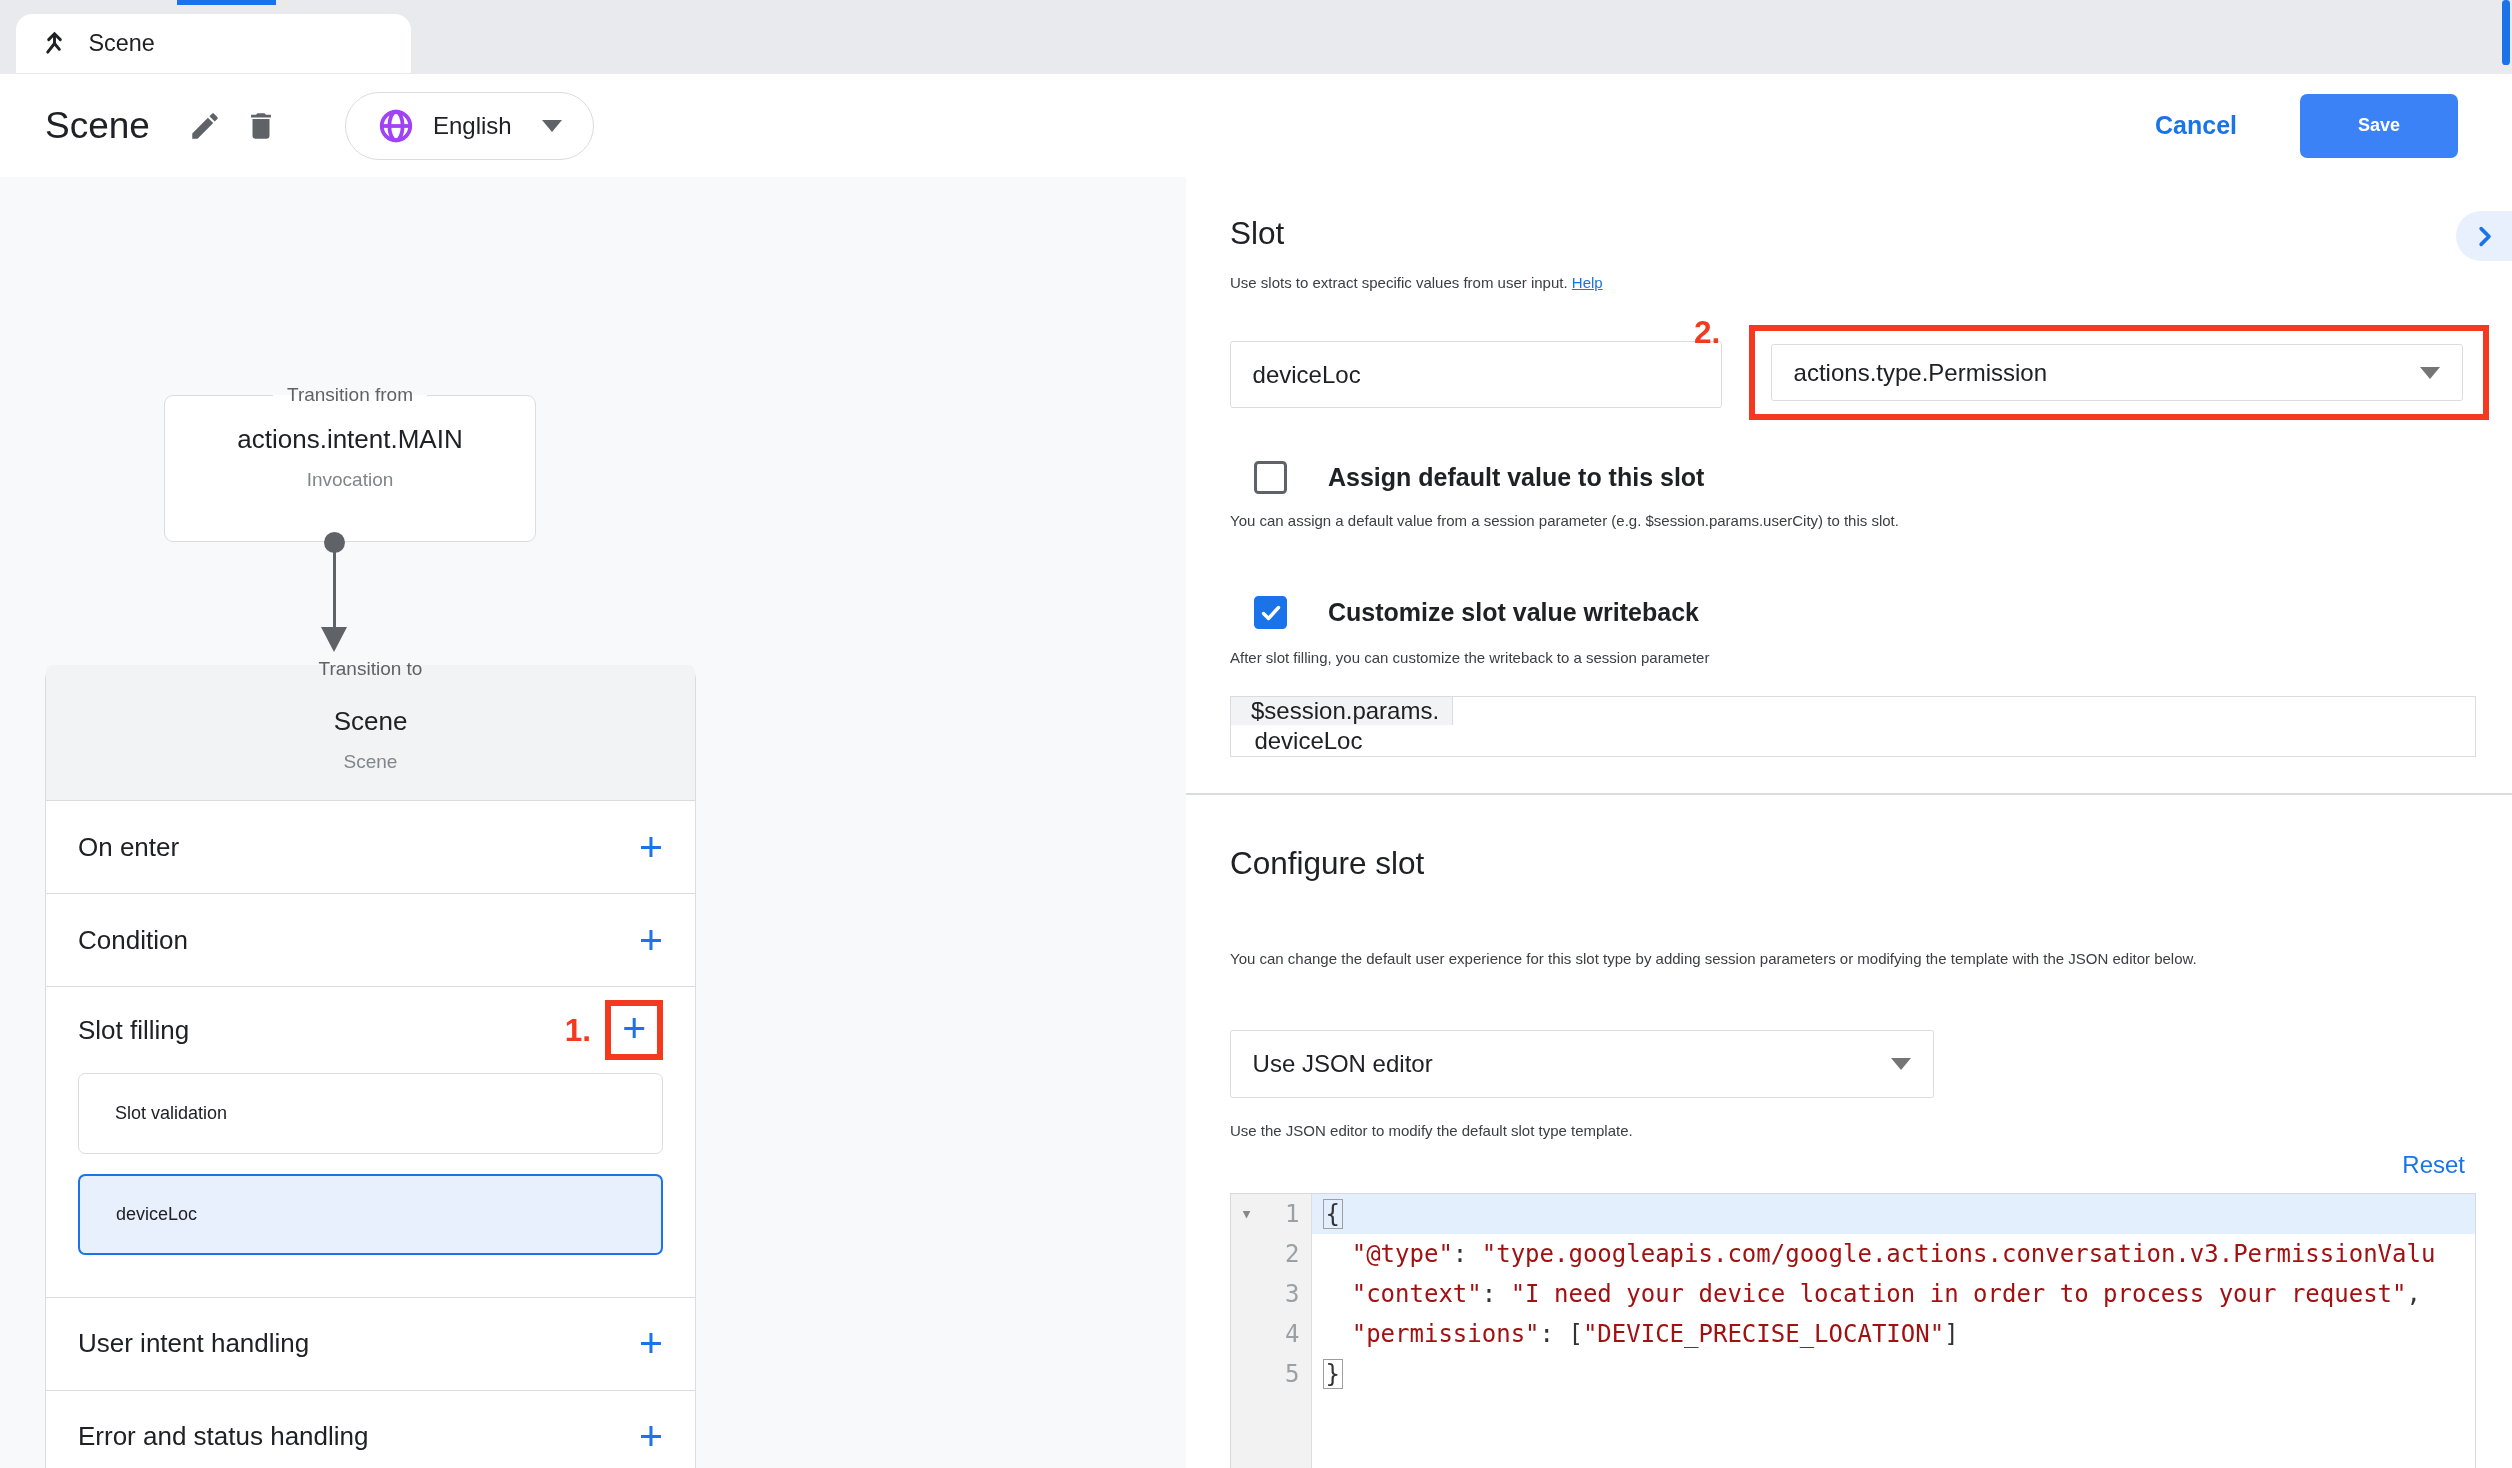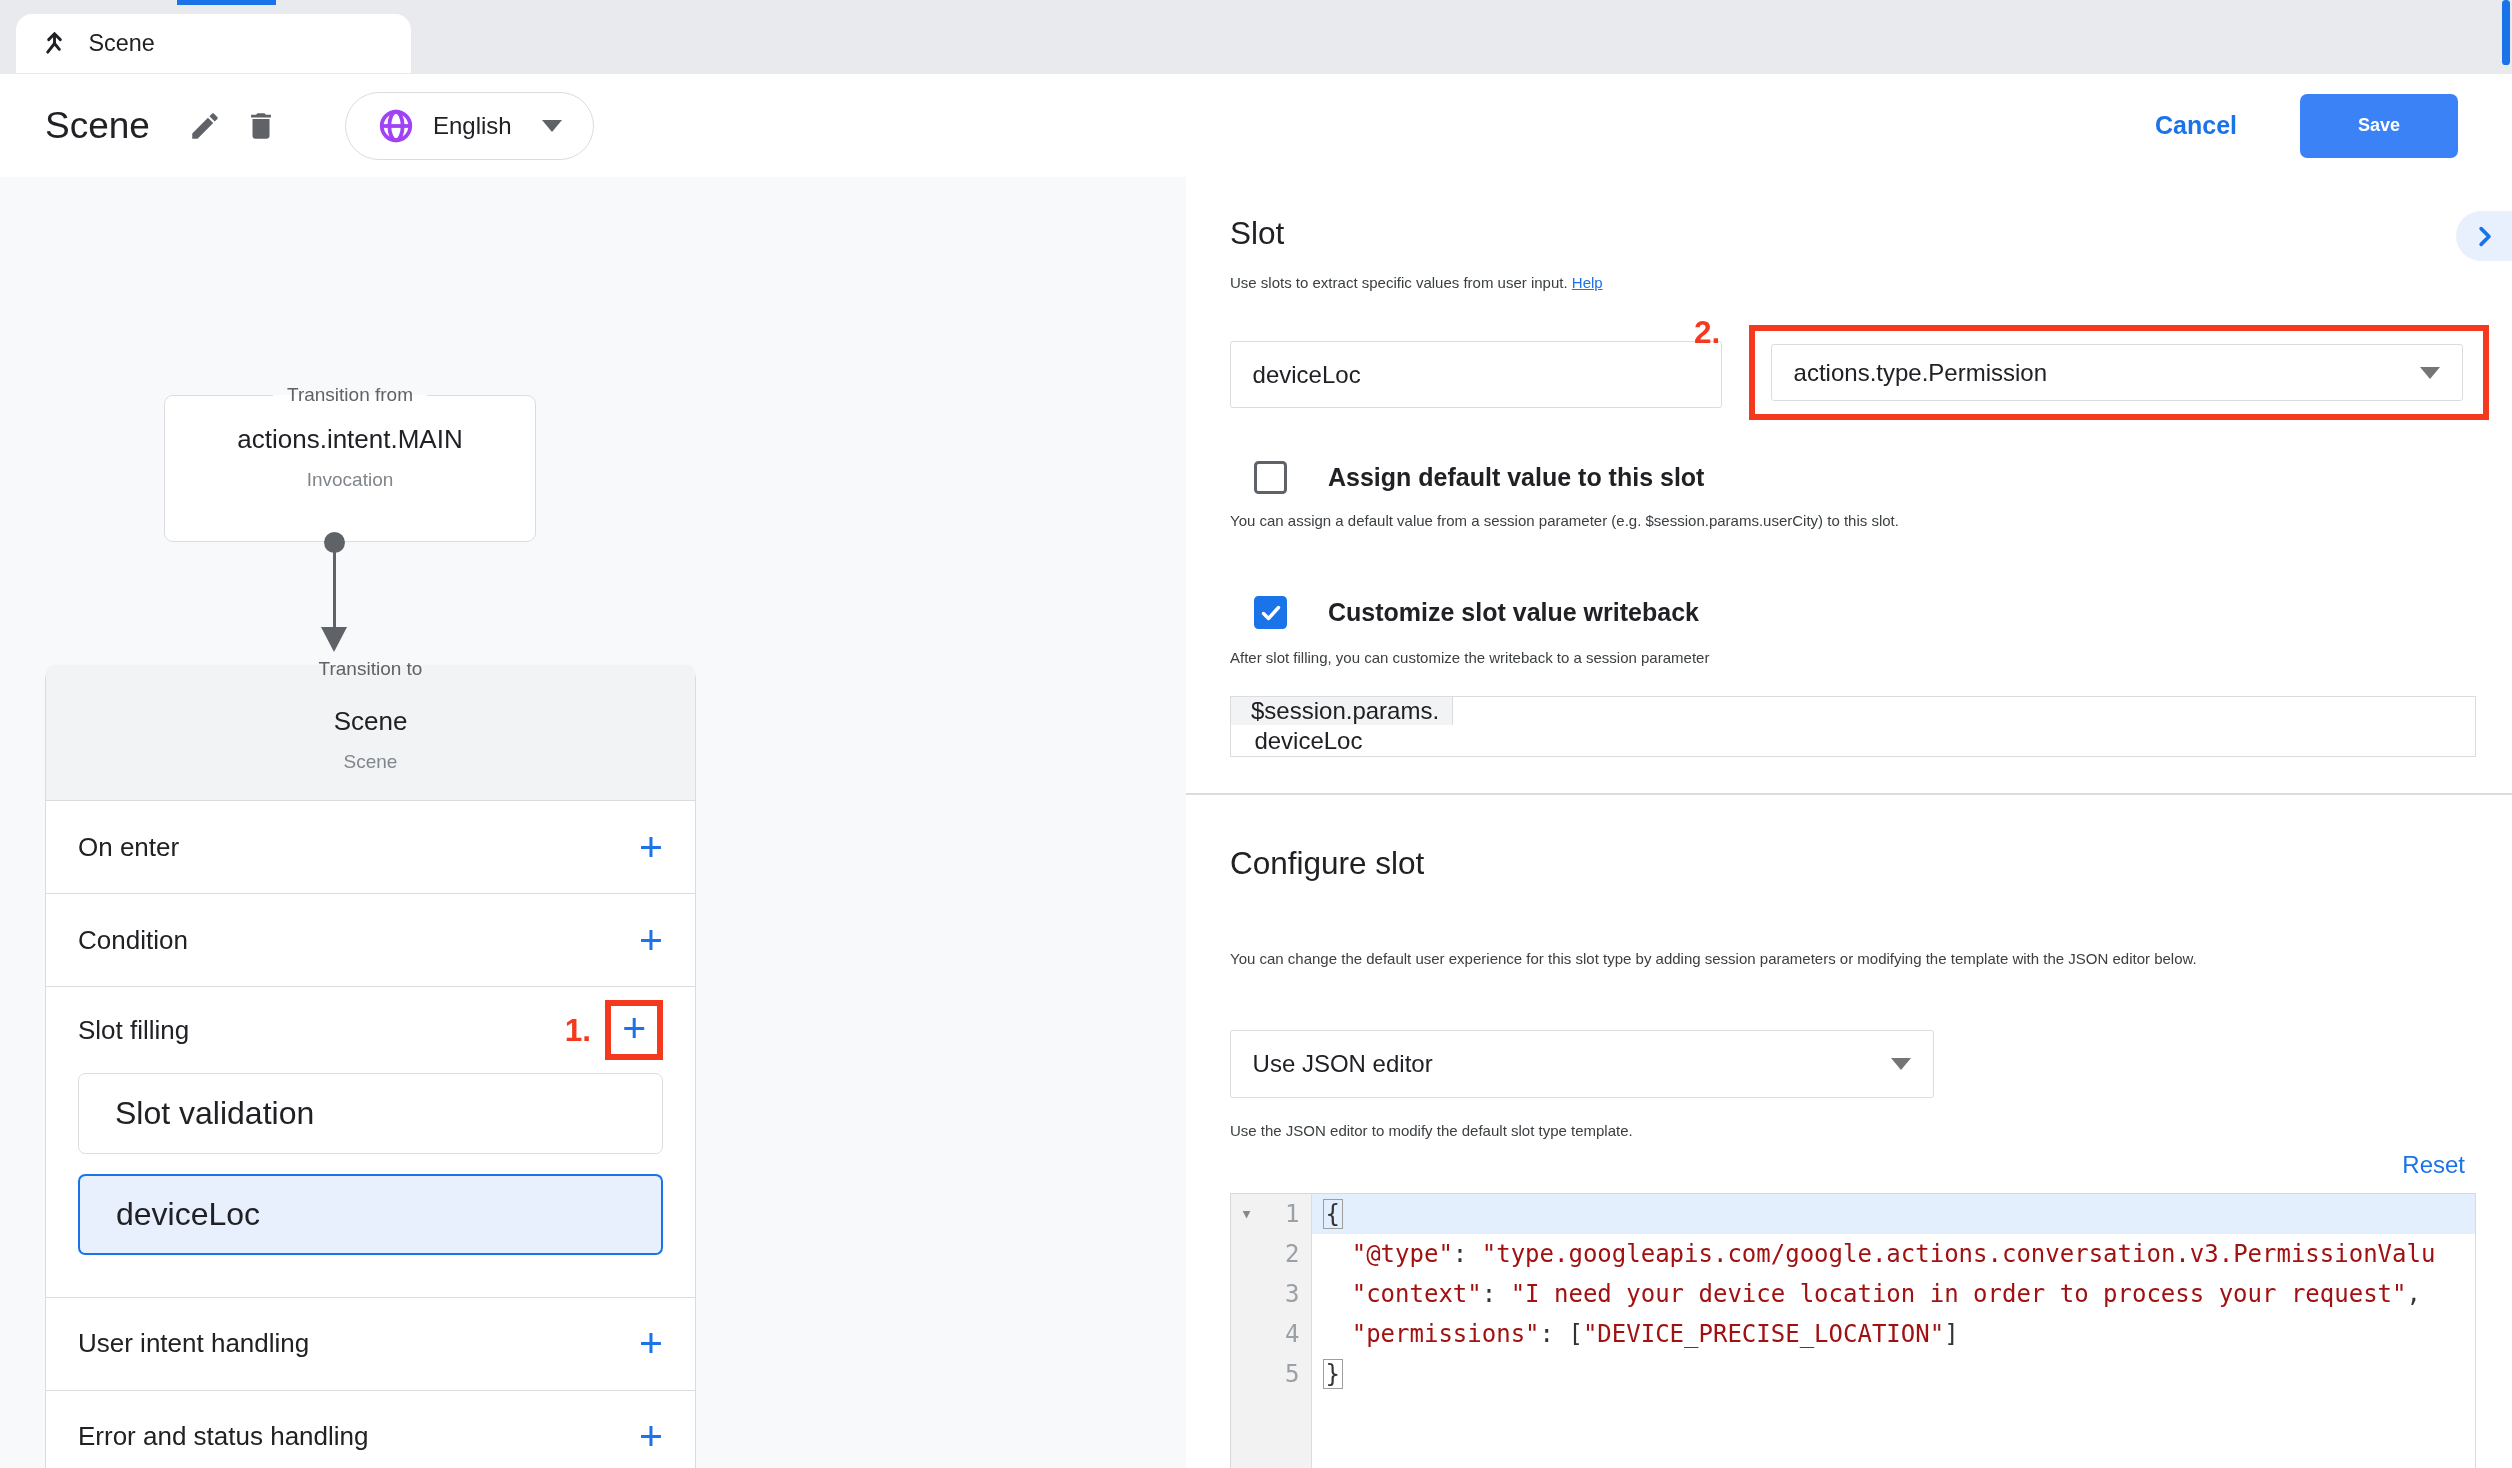--- a/index.html
+++ b/index.html
@@ -47,21 +47,21 @@
                   padding:41px 0 27px; text-align:center; }
   .tcard-header .node-title { display:block; margin-bottom:14.4px; }
   .trow { border-top:1.8px solid #dadce0; min-height:93px; display:flex; align-items:center; padding:0 32px; }
   .trow-label { flex:1; font-size:26px; color:#202124; }
   .plus { color:#1a73e8; font-size:41px; font-weight:400; line-height:1; cursor:pointer; }
   .sf-block { border-top:1.8px solid #dadce0; padding:0 32px 21.6px; }
   .sf-head { display:flex; align-items:center; min-height:86px; }
   .annotation { color:#f4391e; font-size:31.5px; font-weight:700; margin-right:14.4px; }
   .redbox-plus { border:6.3px solid #f4391e; padding:1.8px 10.8px 5.4px; display:flex; align-items:center; justify-content:center; }
   .subcard { border:1.8px solid #dadce0; border-radius:7.2px; background:#fff; height:81px;
-             display:flex; align-items:center; padding:0 36px; font-size:32px; margin:0 0 20px; cursor:pointer; }
+             display:flex; align-items:center; padding:0 36px; font-size:18px; margin:0 0 20px; cursor:pointer; }
   .subcard.selected { background:#e8f0fe; border:2.7px solid #1a73e8; }
   
   .panel { position:absolute; left:1186px; top:177px; width:1326px; height:1291px; background:#fff; }
   .chevron-pill { position:absolute; right:0; top:34px; width:56px; height:50px; background:#e8f0fe;
                   border:none; border-radius:25px 0 0 25px; display:flex; align-items:center;
                   justify-content:center; color:#1a73e8; cursor:pointer; }
   .h2 { position:absolute; left:44px; font-size:31.5px; font-weight:400; color:#202124; }
   .body-text { font-size:15px; color:#3c4043; }
   .panel-desc { position:absolute; left:44px; top:97px; }
   .link { color:#1a73e8; text-decoration:underline; cursor:pointer; }

